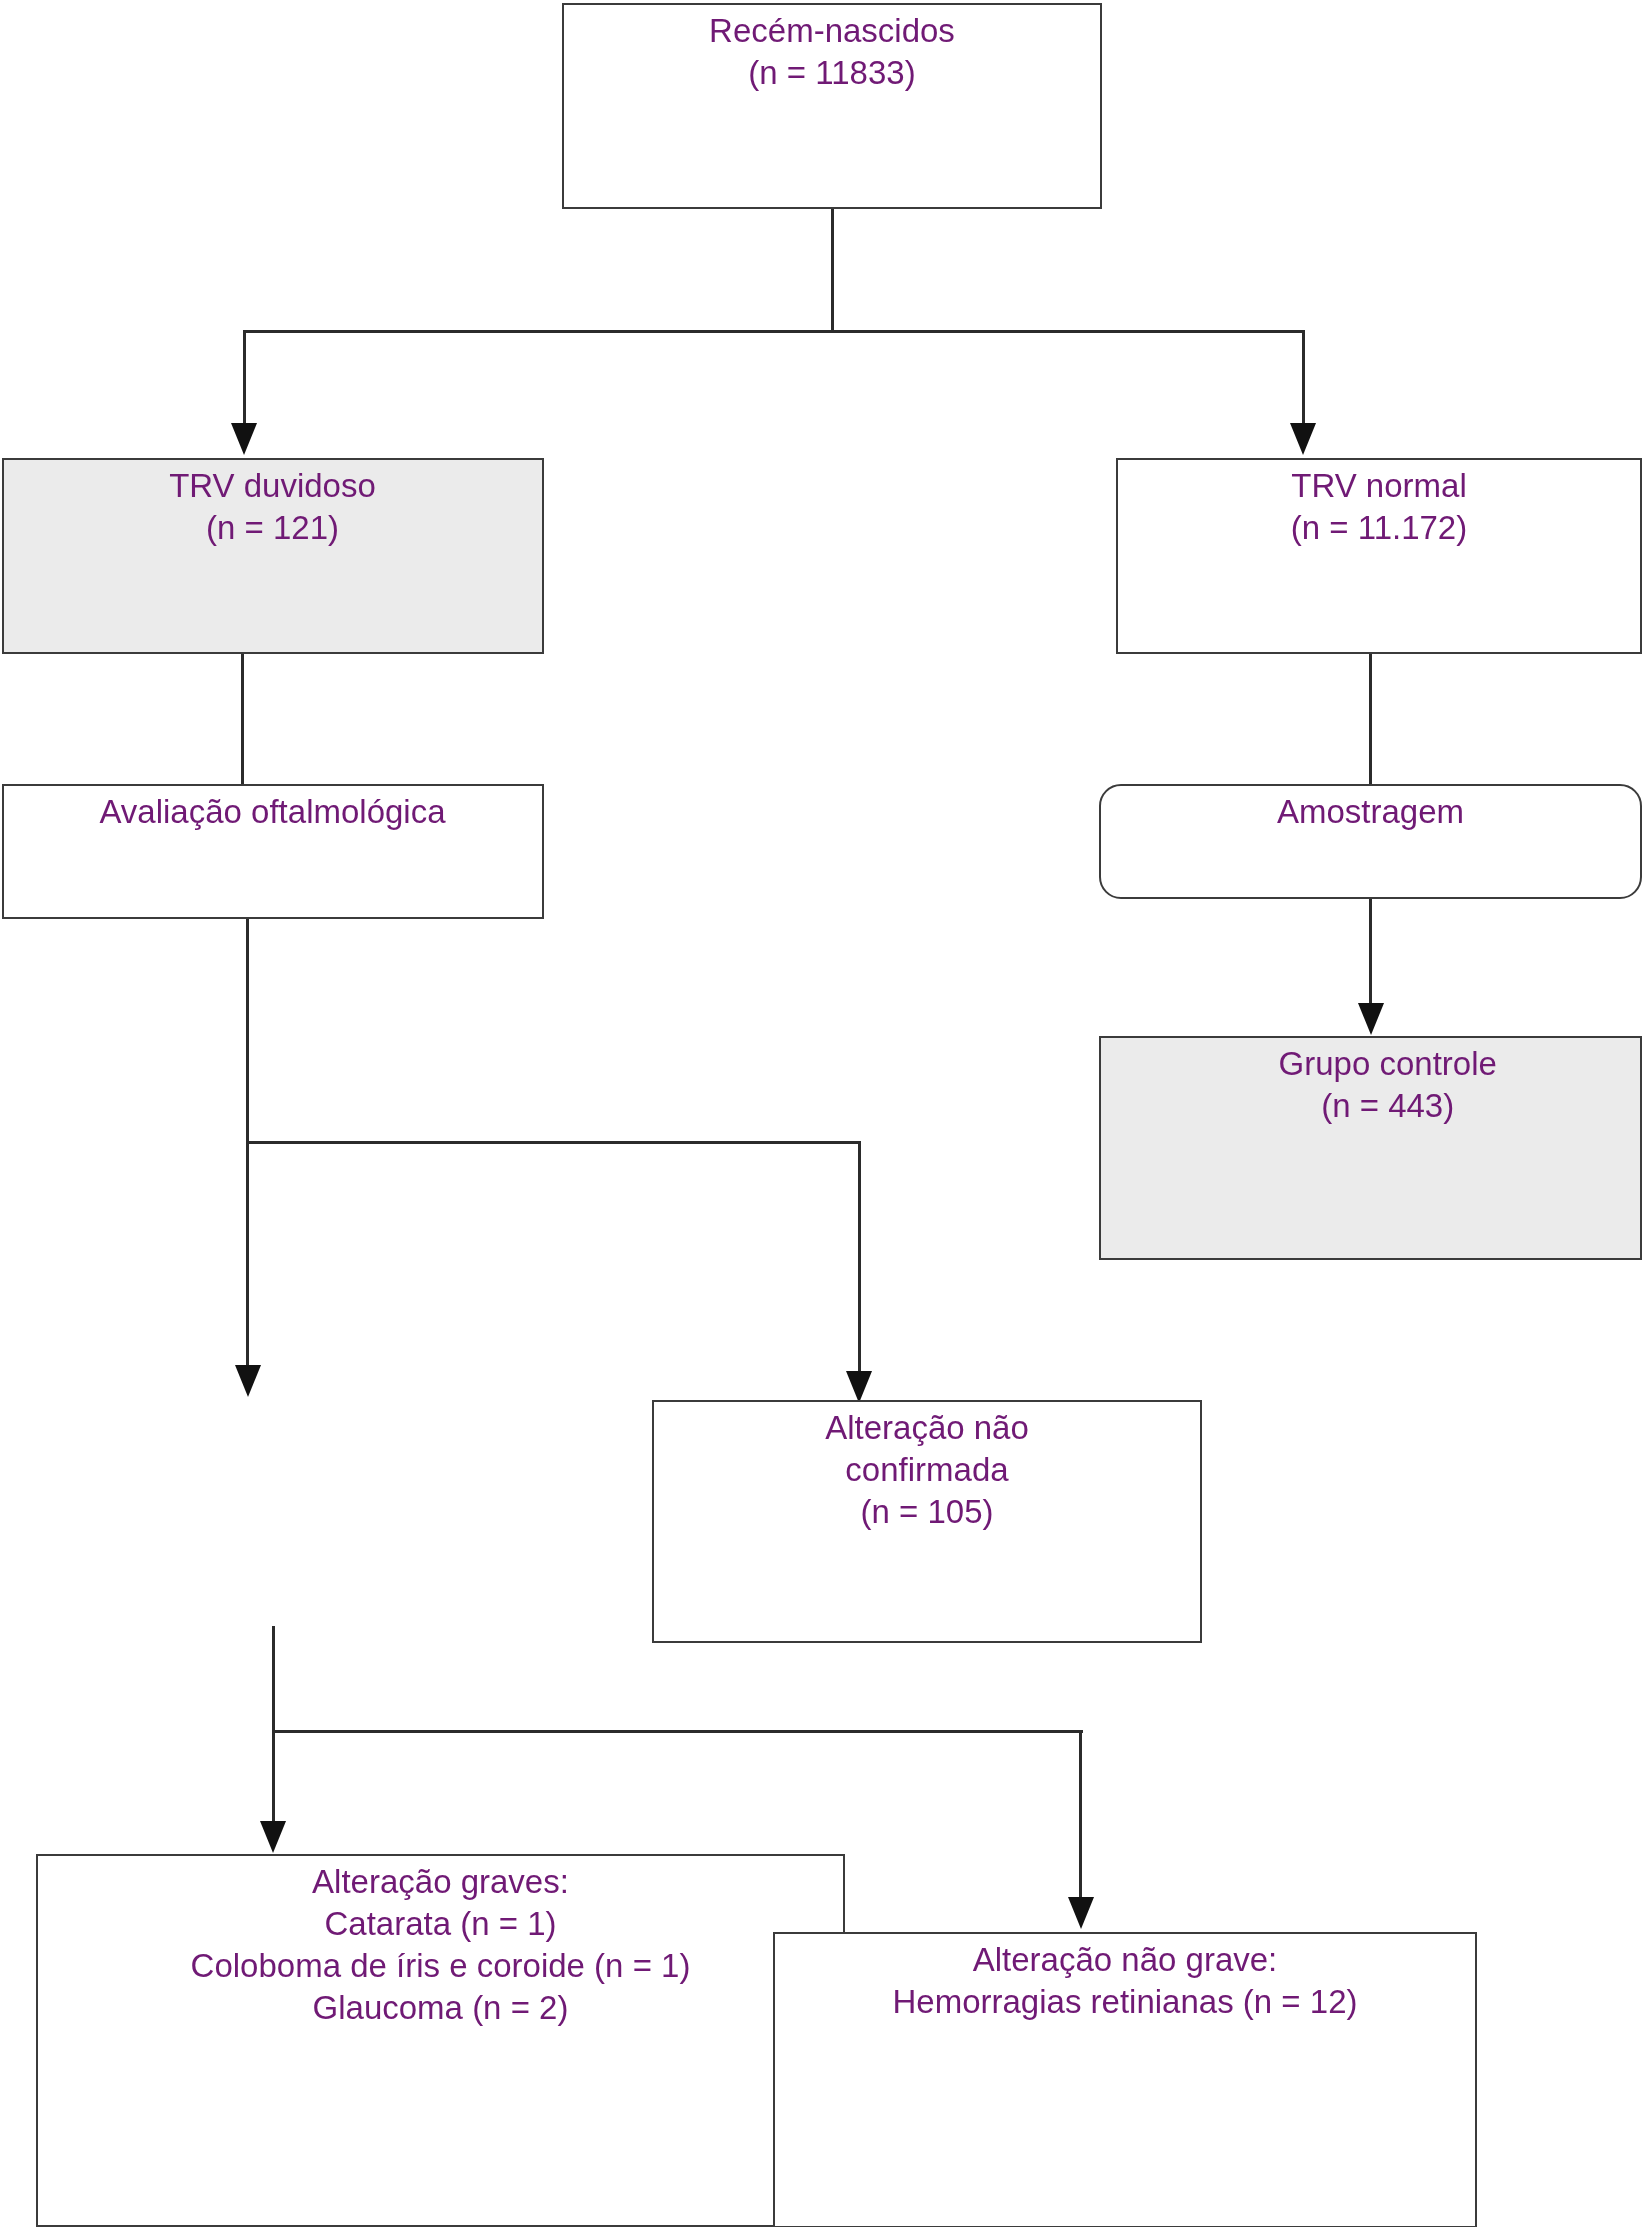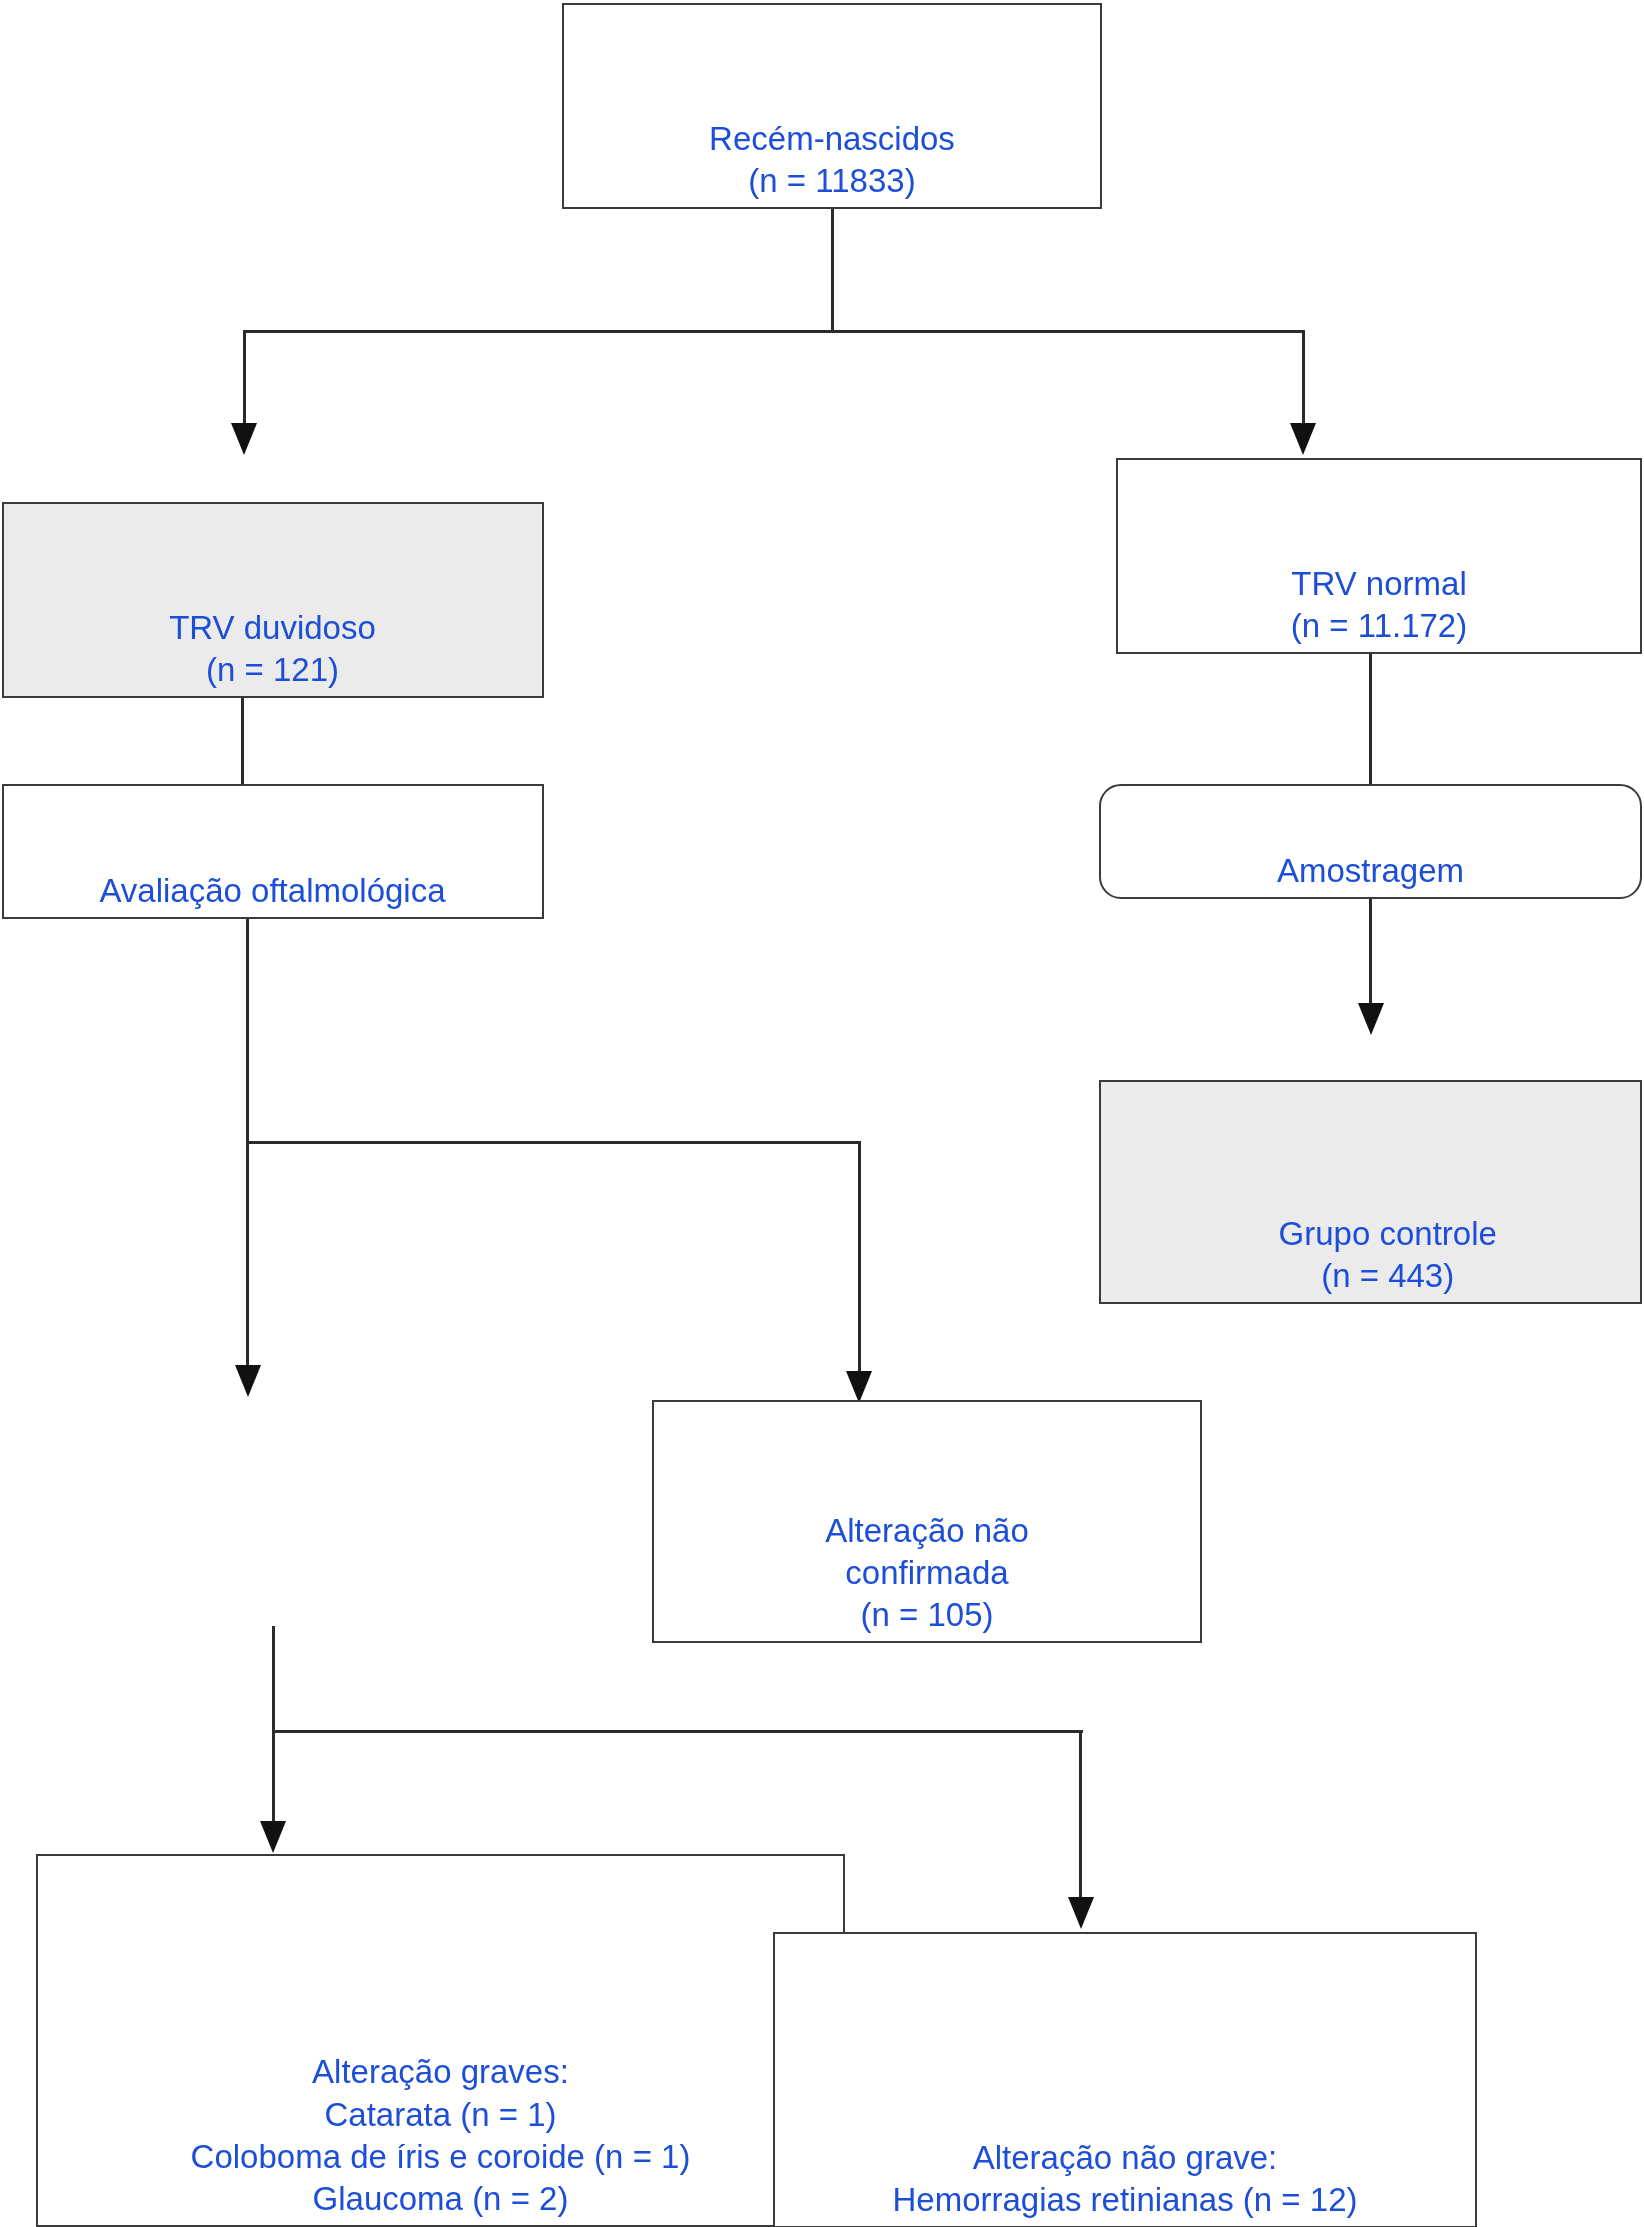--- a/index.html
+++ b/index.html
@@ -15,33 +15,32 @@
     background: #ffffff;
     font-family: "Liberation Sans", sans-serif;
     overflow: hidden;
   }
   .node {
     position: absolute;
     box-sizing: border-box;
     border: 2.3px solid #3b3b3b;
     background: #ffffff;
     display: flex;
-    align-items: flex-end;
+    align-items: flex-start;
     justify-content: center;
     text-align: center;
-    color: #1d4ed8;
+    color: #701a75;
     font-size: 33px;
     line-height: 1.28;
     padding: 4.6px 7.6px;
     white-space: pre-line;
     z-index: 3;
   }
   .node.shaded {
     background: #ebebeb;
-    margin-top: 44px;
   }
   .node .txt {
     display: block;
     white-space: pre-line;
   }
   
   .vline {
     position: absolute;
     width: 3px;
     background: #2b2b2b;

